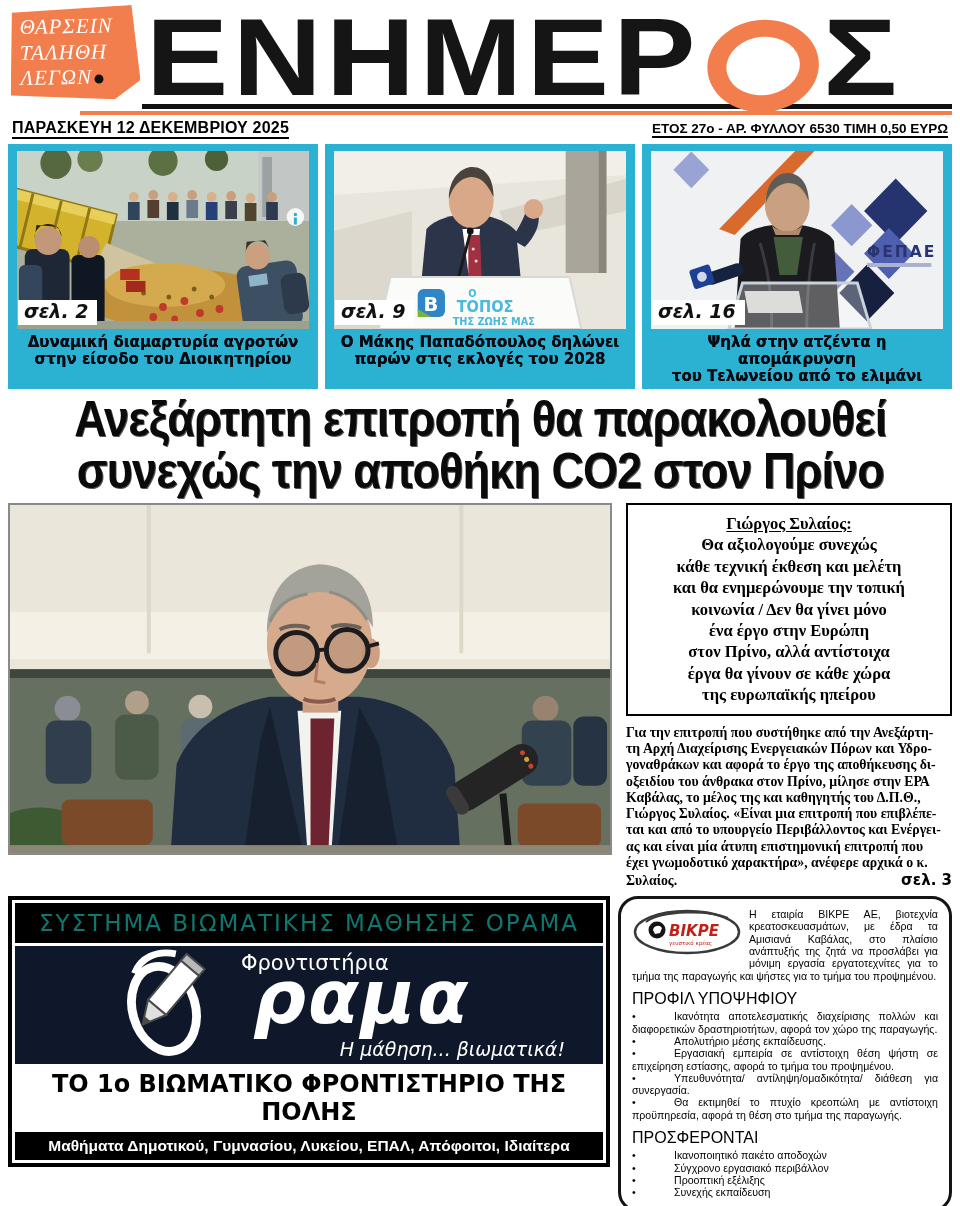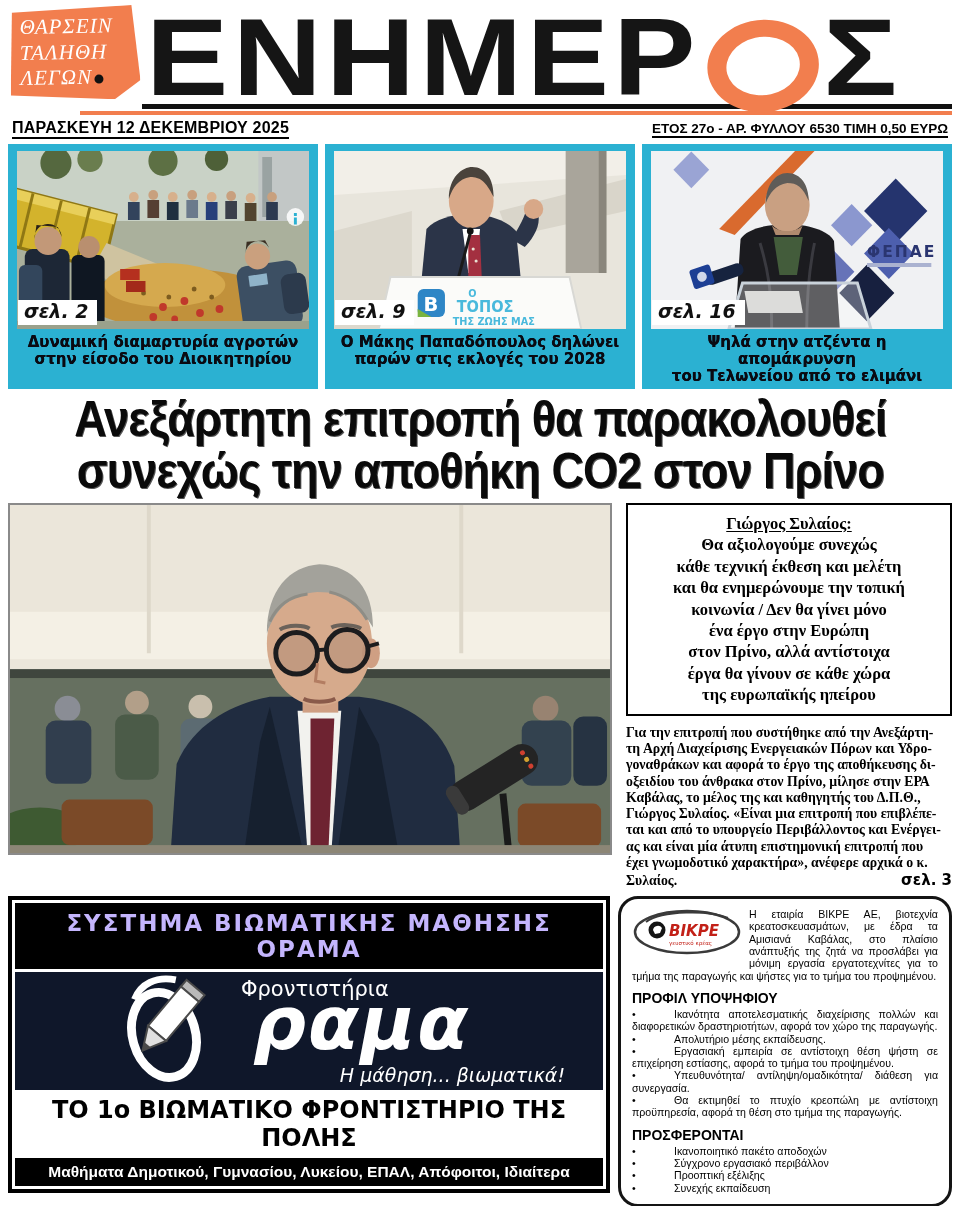--- a/index.html
+++ b/index.html
@@ -61,38 +61,38 @@
     font-size:13.8px; line-height:1.18; text-align:justify; }
   .body-last { display:flex; justify-content:space-between; align-items:baseline;
     font-family:"Liberation Serif",serif; font-weight:700; font-size:13.8px; }
   .page-ref { font-family:"DejaVu Sans",sans-serif; font-weight:700; font-size:15px; }
 
   
   .bottom { display:flex; gap:8px; margin-top:7px; align-items:flex-start; }
 
   .orama-ad { width:602px; flex:none; border:4px solid #000; background:#fff; padding:3px;
     display:flex; flex-direction:column; gap:3px; }
-  .orama-banner { background:#000; color:#c4b5fd; text-align:center; font-family:"DejaVu Sans",sans-serif;
-    font-weight:700; font-size:23px; letter-spacing:2px; padding:7px 0; }
+  .orama-banner { background:#000; color:#0f766e; text-align:center; font-family:"DejaVu Sans",sans-serif;
+    font-weight:400; font-size:23px; letter-spacing:2px; padding:7px 0; }
   .orama-logo-band { background:#0f172a; height:118px; position:relative; color:#fff; overflow:hidden; }
   .orama-logo-band svg { position:absolute; left:92px; top:2px; height:114px; }
   .orama-small { position:absolute; left:226px; top:5px; font-family:"DejaVu Sans",sans-serif; font-size:21px; }
   .orama-name { position:absolute; left:238px; top:14px; font-family:"DejaVu Sans",sans-serif;
     font-weight:700; font-style:italic; font-size:74px; line-height:1; letter-spacing:2px; }
   .orama-tagline { position:absolute; right:38px; bottom:4px; font-family:"DejaVu Sans",sans-serif;
     font-style:italic; font-size:19px; }
   .orama-subtitle { text-align:center; font-family:"DejaVu Sans",sans-serif; font-weight:700;
     font-size:24px; padding:3px 0; color:#000; }
   .orama-band { background:#000; color:#fff; text-align:center; font-weight:700; }
   .orama-band.b1 { font-size:15.5px; padding:5px 0; }
 
   .bikre-ad { flex:1; border:3px solid #141414; border-radius:20px; padding:9px 11px 10px 11px;
     font-size:10.6px; line-height:1.16; text-align:justify; }
   .bikre-logo { float:left; width:110px; height:48px; margin:0 7px 2px 0; }
-  .bikre-header { font-weight:700; font-size:14px; margin:8px 0 2px 0; }
+  .bikre-header { font-weight:400; font-size:16px; margin:8px 0 2px 0; }
   .bikre-ad ul { list-style:none; }
   .bikre-ad li::before { content:"\2022"; display:inline-block; width:42px; }
 
   svg text { font-family:"DejaVu Sans",sans-serif; }
 </style>
 </head>
 <body>
 
 <div class="page">
 

